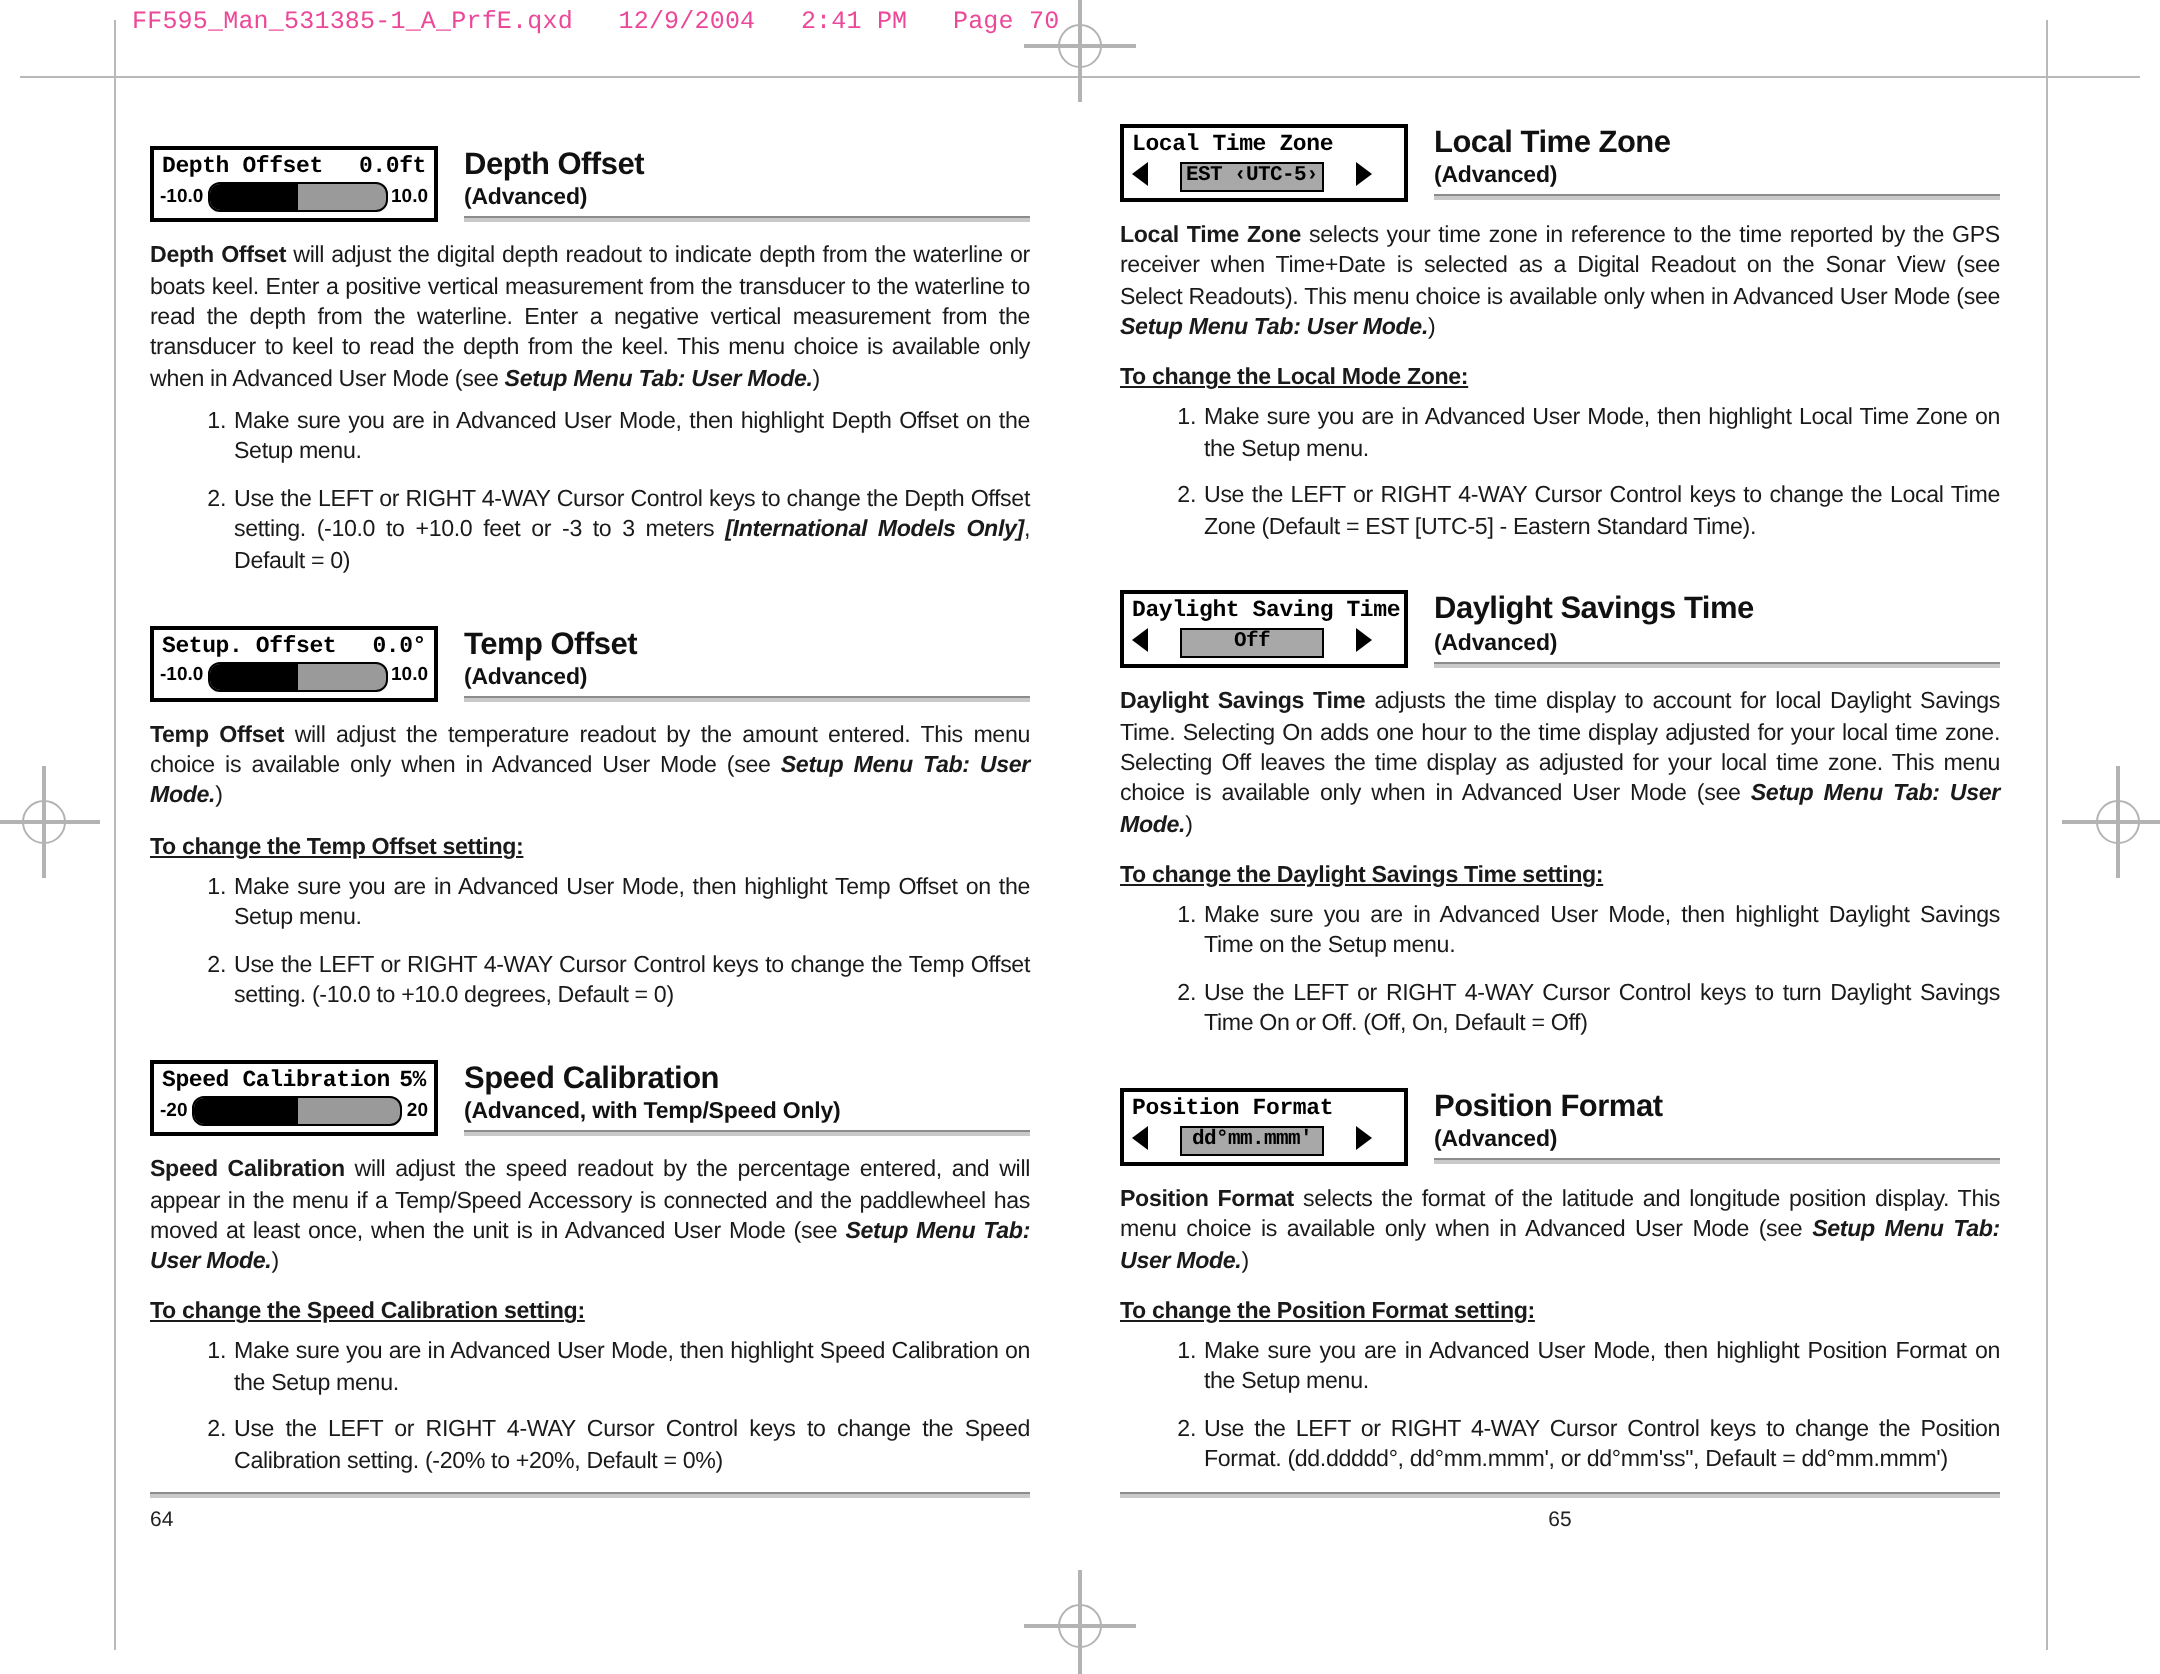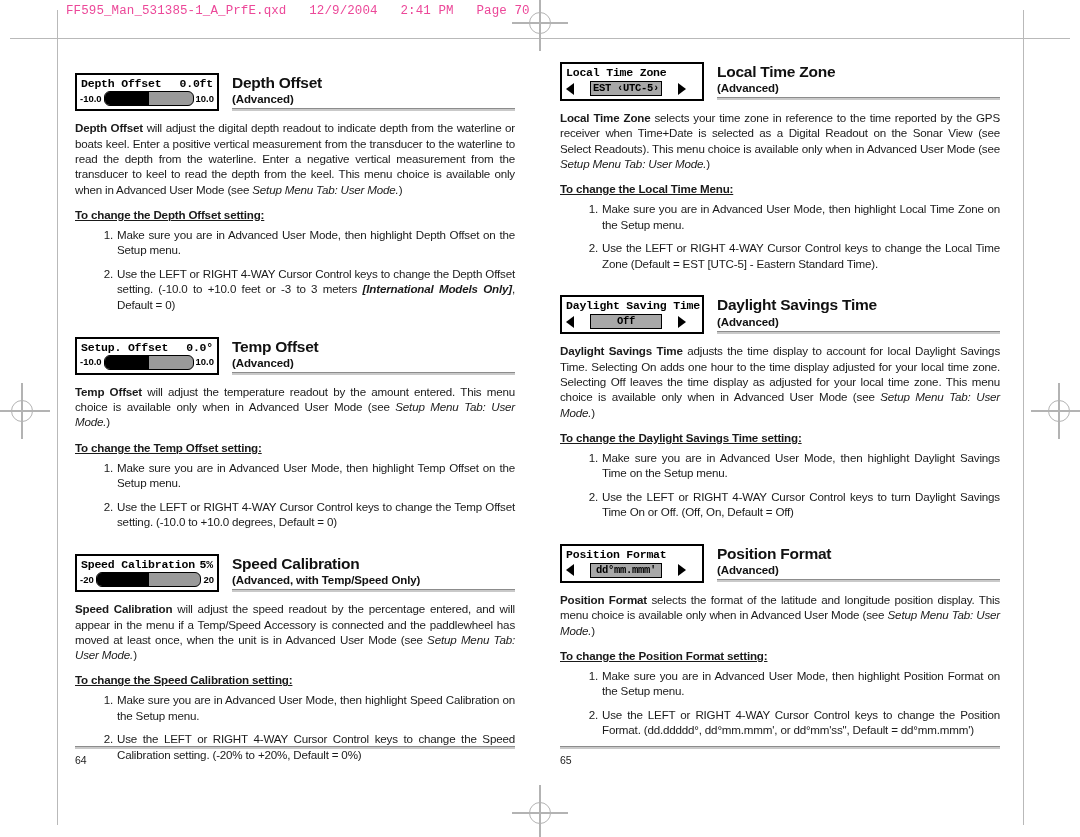--- a/index.html
+++ b/index.html
@@ -106,21 +106,21 @@
     border-radius: 6px;
     background: #9a9a9a;
     overflow: hidden;
   }
   .slider-fill {
     position: absolute; left: 0; top: 0; bottom: 0;
     background: #000;
   }
   
   .lcd-arrowrow {
-    display: flex; align-items: center; justify-content: center;
+    display: flex; justify-content: center;
     padding: 1px 16px 3px 4px; gap: 16px;
   }
   .arrow-l, .arrow-r {
     width: 0; height: 0; flex: 0 0 auto;
     border-top: 6px solid transparent;
     border-bottom: 6px solid transparent;
   }
   .arrow-l { border-right: 8px solid #000; }
   .arrow-r { border-left: 8px solid #000; }
   .lcd-value {
@@ -152,21 +152,21 @@
 
   
   p.body {
     margin: 9px 0 0 0;
     font-size: 11.6px;
     line-height: 1.32;
     text-align: justify;
     letter-spacing: -0.18px;
   }
   p.body b { font-weight: bold; }
-  p.body i { font-style: italic; font-weight: normal; }
+  p.body i { font-style: italic; font-weight: bold; }
 
   .steps-title {
     margin: 11px 0 0 0;
     font-size: 11.6px;
     font-weight: 600;
     text-decoration: underline;
     letter-spacing: -0.18px;
   }
   ol.steps {
     margin: 6px 0 0 0;
@@ -199,21 +199,21 @@
     height: 3px;
     background: linear-gradient(to bottom,#8c8c8c 0,#8c8c8c 1px,#c9c9c9 1px,#c9c9c9 3px);
   }
   .footer-num {
     margin-top: 5px;
     font-size: 10.5px;
     color: #222;
   }
   .footer-left  { left: 75px;  top: 746px; }
   .footer-right { left: 560px; top: 746px; }
-  .footer-right .footer-num { text-align: left; }
+  .footer-right .footer-num { text-align: center; }
 </style>
 </head>
 <body>
 
 <div class="crop-v crop-left-v"></div>
 <div class="crop-v crop-right-v"></div>
 <div class="crop-h crop-top-h"></div>
 
 <div class="reg-mark reg-top">
     <div class="reg-circle"></div>
@@ -246,21 +246,20 @@
             <span class="lcd-minmax">10.0</span>
           </div>
         </div>
         <div class="head-text">
           <div class="head-title">Depth Offset</div>
           <div class="head-sub">(Advanced)</div>
           <div class="head-rule"></div>
         </div>
       </div>
       <p class="body"><b>Depth Offset</b> will adjust the digital depth readout to indicate depth from the waterline or boats keel. Enter a positive vertical measurement from the transducer to the waterline to read the depth from the waterline. Enter a negative vertical measurement from the transducer to keel to read the depth from the keel. This menu choice is available only when in Advanced User Mode (see <i>Setup Menu Tab: User Mode.</i>)</p>
-      <div class="steps-title">To change the Depth Offset setting:</div>
       <ol class="steps">
         <li>Make sure you are in Advanced User Mode, then highlight Depth Offset on the Setup menu.</li>
         <li>Use the LEFT or RIGHT 4-WAY Cursor Control keys to change the Depth Offset setting. (-10.0 to +10.0 feet or -3 to 3 meters <i>[International Models Only]</i>, Default = 0)</li>
       </ol>
     </div>
     <div class="section" style="margin-top:24px">
       <div class="sec-head">
         <div class="lcd">
           <div class="lcd-title">
             <span>Setup. Offset</span>
@@ -329,21 +328,21 @@
             <span class="arrow-r"></span>
           </div>
         </div>
         <div class="head-text">
           <div class="head-title">Local Time Zone</div>
           <div class="head-sub">(Advanced)</div>
           <div class="head-rule"></div>
         </div>
       </div>
       <p class="body"><b>Local Time Zone</b> selects your time zone in reference to the time reported by the GPS receiver when Time+Date is selected as a Digital Readout on the Sonar View (see Select Readouts).  This menu choice is available only when in Advanced User Mode (see <i>Setup Menu Tab: User Mode.</i>)</p>
-      <div class="steps-title">To change the Local Time Menu:</div>
+      <div class="steps-title">To change the Local Mode Zone:</div>
       <ol class="steps">
         <li>Make sure you are in Advanced User Mode, then highlight Local Time Zone on the Setup menu.</li>
         <li>Use the LEFT or RIGHT 4-WAY Cursor Control keys to change the Local Time Zone (Default = EST [UTC-5] - Eastern Standard Time).</li>
       </ol>
     </div>
     <div class="section" style="margin-top:24px">
       <div class="sec-head">
         <div class="lcd">
           <div class="lcd-title single">
             <span>Daylight Saving Time</span>

